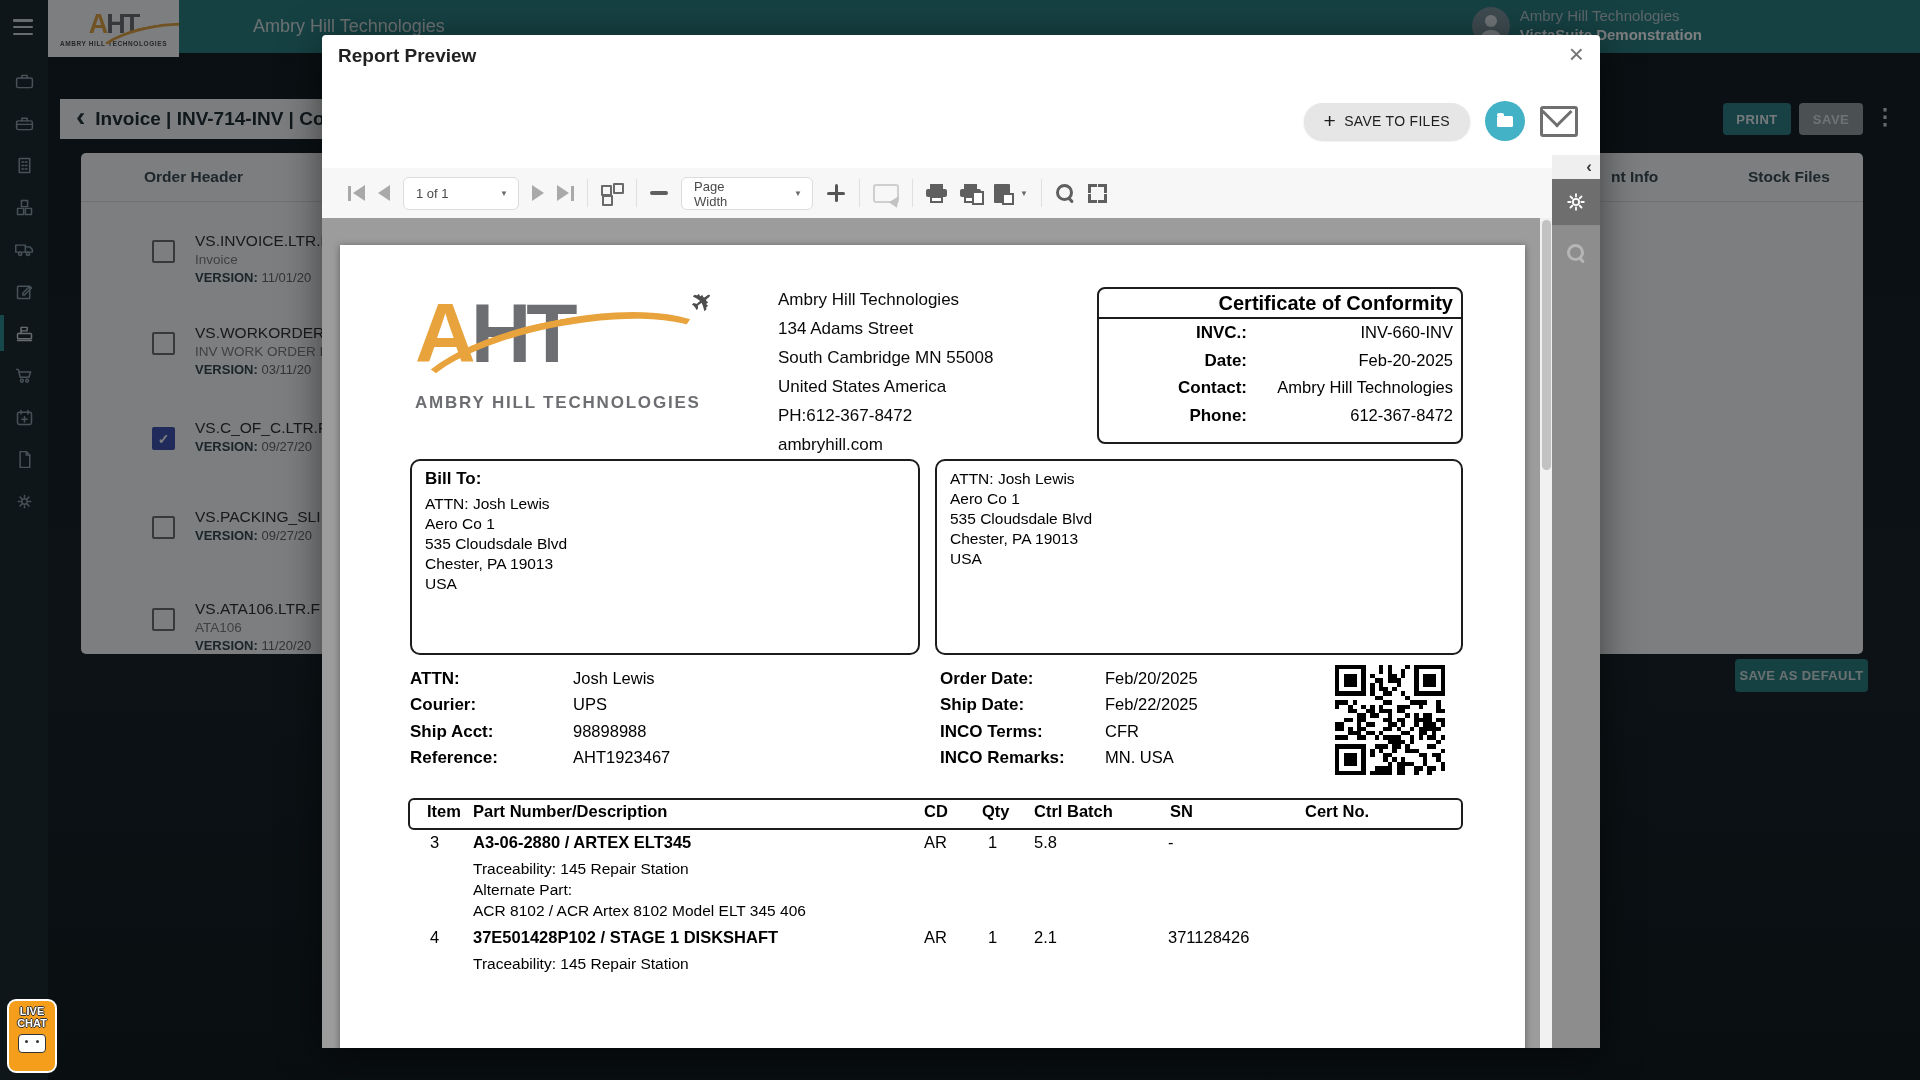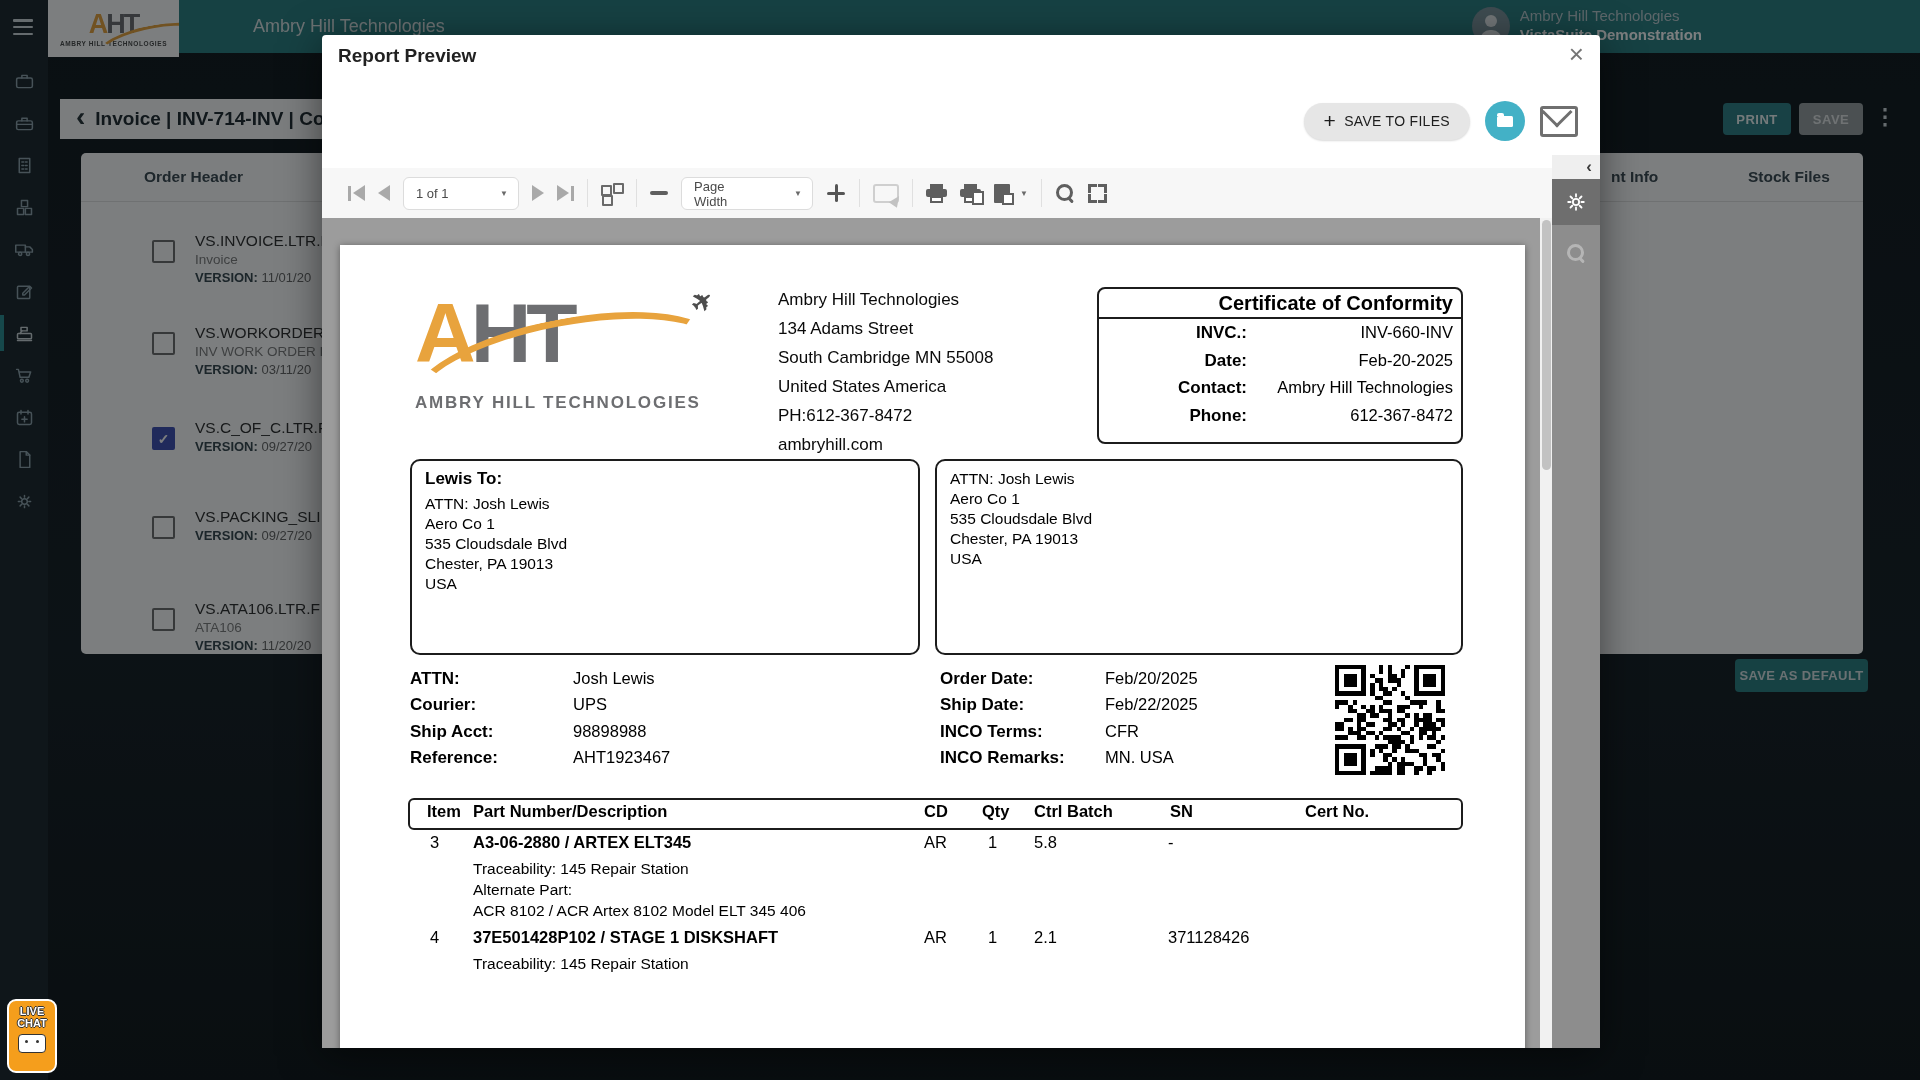--- a/index.html
+++ b/index.html
@@ -424,21 +424,21 @@
               <span class="cl">Contact:</span>
               <span class="cv">Ambry Hill Technologies</span>
             </div>
           <div class="cert-row">
               <span class="cl">Phone:</span>
               <span class="cv">612-367-8472</span>
             </div>
         </div>
 
         <div class="addr-box" style="left:70px;width:510px;">
-          <div class="addr-title">Lewis To:</div>
+          <div class="addr-title">Bill To:</div>
           <div class="addr-line">ATTN:  Josh Lewis</div>
           <div class="addr-line">Aero Co 1</div>
           <div class="addr-line">535 Cloudsdale Blvd</div>
           <div class="addr-line">Chester, PA 19013</div>
           <div class="addr-line">USA</div>
         </div>
 
         <div class="addr-box" style="left:595px;width:528px;">
           <div class="addr-line">ATTN:  Josh Lewis</div>
           <div class="addr-line">Aero Co 1</div>

